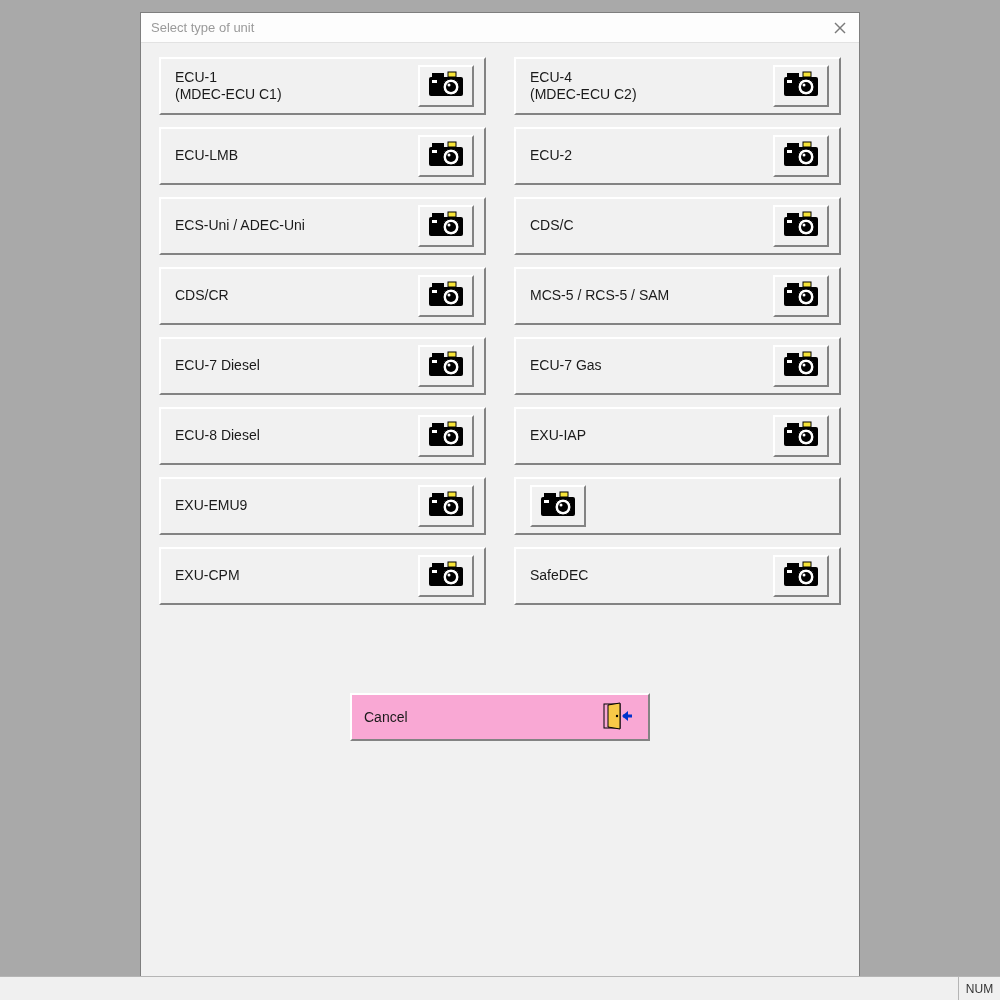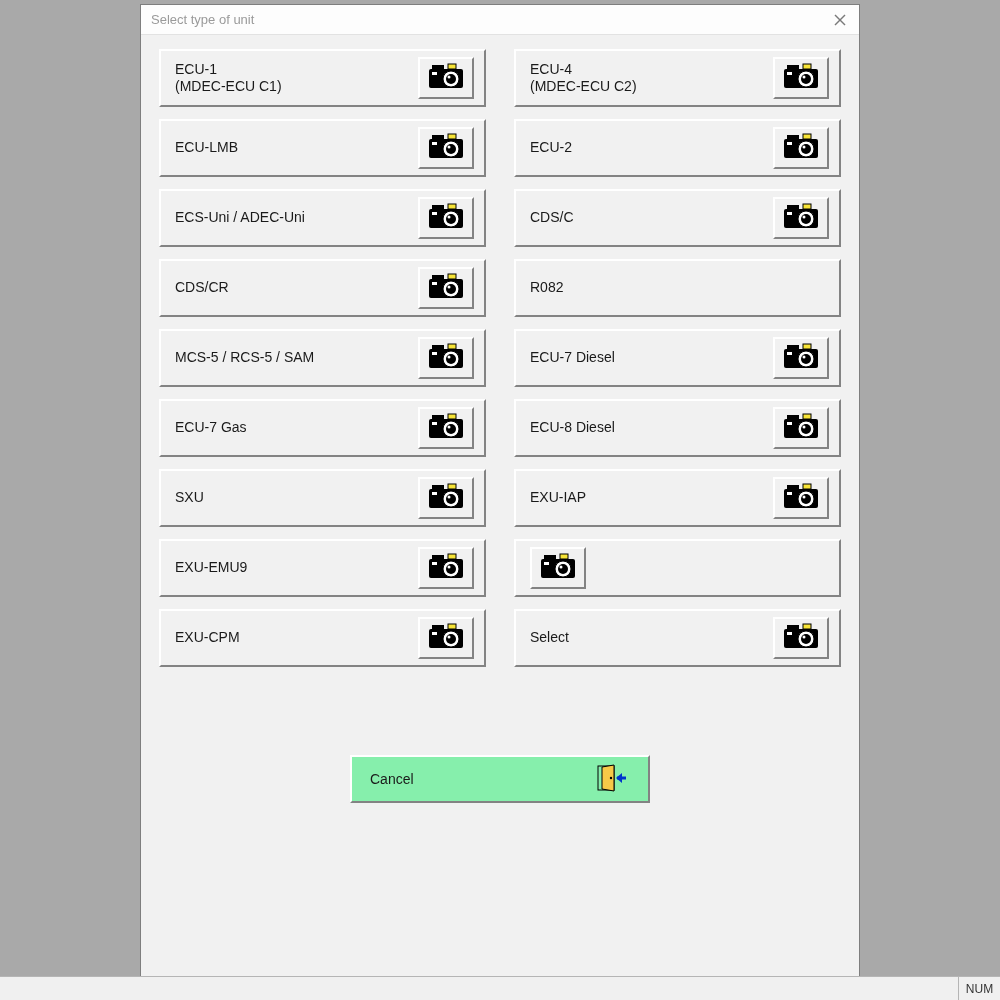--- a/index.html
+++ b/index.html
@@ -29,21 +29,21 @@
     min-width: 42px;
     display: flex;
     align-items: center;
     justify-content: center;
     font-size: 12px;
     color: #333;
     padding: 8px 4px;
   }
   .dialog {
     position: absolute;
-    top: 4px;
+    top: 12px;
     left: 140px;
     width: 720px;
     height: 980px;
     background: #f1f1f1;
     border: 1px solid #7e7e7e;
   }
   .titlebar {
     height: 30px;
     display: flex;
     align-items: center;
@@ -103,26 +103,26 @@
     flex-shrink: 0;
   }
   .cancel-wrap {
     display: flex;
     justify-content: center;
     margin-top: 18px;
   }
   .cancel-btn {
     width: 300px; height: 48px;
     display: flex; align-items: center; justify-content: space-between;
-    padding: 0 18px;
+    padding: 0 12px;
     border-top: 2px solid #ffffff;
     border-left: 2px solid #ffffff;
     border-right: 2px solid #838383;
     border-bottom: 2px solid #838383;
-    background: #86efac;
+    background: #f9a8d4;
     cursor: pointer;
     font-size: 14px;
     color: #1a1a1a;
   }
   .placeholder-cell { visibility: hidden; }
 </style>
 </head>
 <body>
 
 <div class="stage">
@@ -234,23 +234,20 @@
                   <rect x="6" y="4" width="12" height="6" fill="#000"></rect>
                   <rect x="22" y="3" width="8" height="5" fill="#f7e437" stroke="#000" stroke-width="1"></rect>
                   <circle cx="25" cy="18" r="8" fill="#fff" stroke="#000" stroke-width="1"></circle>
                   <circle cx="25" cy="18" r="5" fill="#000"></circle>
                   <circle cx="23" cy="16" r="1.5" fill="#fff"></circle>
                   <rect x="6" y="11" width="5" height="3" fill="#fff"></rect>
                 </svg></span>
             </div>
           </div>
           <div class="unit-btn">
-            <span class="unit-label">R082</span>
-          </div>
-          <div class="unit-btn">
             <span class="unit-label">MCS-5 / RCS-5 / SAM</span>
             <div class="cam-btn">
               <span><svg width="40" height="30" viewBox="0 0 40 30">
                   <rect x="3" y="8" width="34" height="19" rx="2" fill="#000"></rect>
                   <rect x="6" y="4" width="12" height="6" fill="#000"></rect>
                   <rect x="22" y="3" width="8" height="5" fill="#f7e437" stroke="#000" stroke-width="1"></rect>
                   <circle cx="25" cy="18" r="8" fill="#fff" stroke="#000" stroke-width="1"></circle>
                   <circle cx="25" cy="18" r="5" fill="#000"></circle>
                   <circle cx="23" cy="16" r="1.5" fill="#fff"></circle>
                   <rect x="6" y="11" width="5" height="3" fill="#fff"></rect>
@@ -293,34 +290,20 @@
                   <rect x="6" y="4" width="12" height="6" fill="#000"></rect>
                   <rect x="22" y="3" width="8" height="5" fill="#f7e437" stroke="#000" stroke-width="1"></rect>
                   <circle cx="25" cy="18" r="8" fill="#fff" stroke="#000" stroke-width="1"></circle>
                   <circle cx="25" cy="18" r="5" fill="#000"></circle>
                   <circle cx="23" cy="16" r="1.5" fill="#fff"></circle>
                   <rect x="6" y="11" width="5" height="3" fill="#fff"></rect>
                 </svg></span>
             </div>
           </div>
           <div class="unit-btn">
-            <span class="unit-label">SXU</span>
-            <div class="cam-btn">
-              <span><svg width="40" height="30" viewBox="0 0 40 30">
-                  <rect x="3" y="8" width="34" height="19" rx="2" fill="#000"></rect>
-                  <rect x="6" y="4" width="12" height="6" fill="#000"></rect>
-                  <rect x="22" y="3" width="8" height="5" fill="#f7e437" stroke="#000" stroke-width="1"></rect>
-                  <circle cx="25" cy="18" r="8" fill="#fff" stroke="#000" stroke-width="1"></circle>
-                  <circle cx="25" cy="18" r="5" fill="#000"></circle>
-                  <circle cx="23" cy="16" r="1.5" fill="#fff"></circle>
-                  <rect x="6" y="11" width="5" height="3" fill="#fff"></rect>
-                </svg></span>
-            </div>
-          </div>
-          <div class="unit-btn">
             <span class="unit-label">EXU-IAP</span>
             <div class="cam-btn">
               <span><svg width="40" height="30" viewBox="0 0 40 30">
                   <rect x="3" y="8" width="34" height="19" rx="2" fill="#000"></rect>
                   <rect x="6" y="4" width="12" height="6" fill="#000"></rect>
                   <rect x="22" y="3" width="8" height="5" fill="#f7e437" stroke="#000" stroke-width="1"></rect>
                   <circle cx="25" cy="18" r="8" fill="#fff" stroke="#000" stroke-width="1"></circle>
                   <circle cx="25" cy="18" r="5" fill="#000"></circle>
                   <circle cx="23" cy="16" r="1.5" fill="#fff"></circle>
                   <rect x="6" y="11" width="5" height="3" fill="#fff"></rect>
@@ -362,21 +345,21 @@
                   <rect x="6" y="4" width="12" height="6" fill="#000"></rect>
                   <rect x="22" y="3" width="8" height="5" fill="#f7e437" stroke="#000" stroke-width="1"></rect>
                   <circle cx="25" cy="18" r="8" fill="#fff" stroke="#000" stroke-width="1"></circle>
                   <circle cx="25" cy="18" r="5" fill="#000"></circle>
                   <circle cx="23" cy="16" r="1.5" fill="#fff"></circle>
                   <rect x="6" y="11" width="5" height="3" fill="#fff"></rect>
                 </svg></span>
             </div>
           </div>
           <div class="unit-btn">
-            <span class="unit-label">Select</span>
+            <span class="unit-label">SafeDEC</span>
             <div class="cam-btn">
               <span><svg width="40" height="30" viewBox="0 0 40 30">
                   <rect x="3" y="8" width="34" height="19" rx="2" fill="#000"></rect>
                   <rect x="6" y="4" width="12" height="6" fill="#000"></rect>
                   <rect x="22" y="3" width="8" height="5" fill="#f7e437" stroke="#000" stroke-width="1"></rect>
                   <circle cx="25" cy="18" r="8" fill="#fff" stroke="#000" stroke-width="1"></circle>
                   <circle cx="25" cy="18" r="5" fill="#000"></circle>
                   <circle cx="23" cy="16" r="1.5" fill="#fff"></circle>
                   <rect x="6" y="11" width="5" height="3" fill="#fff"></rect>
                 </svg></span>

